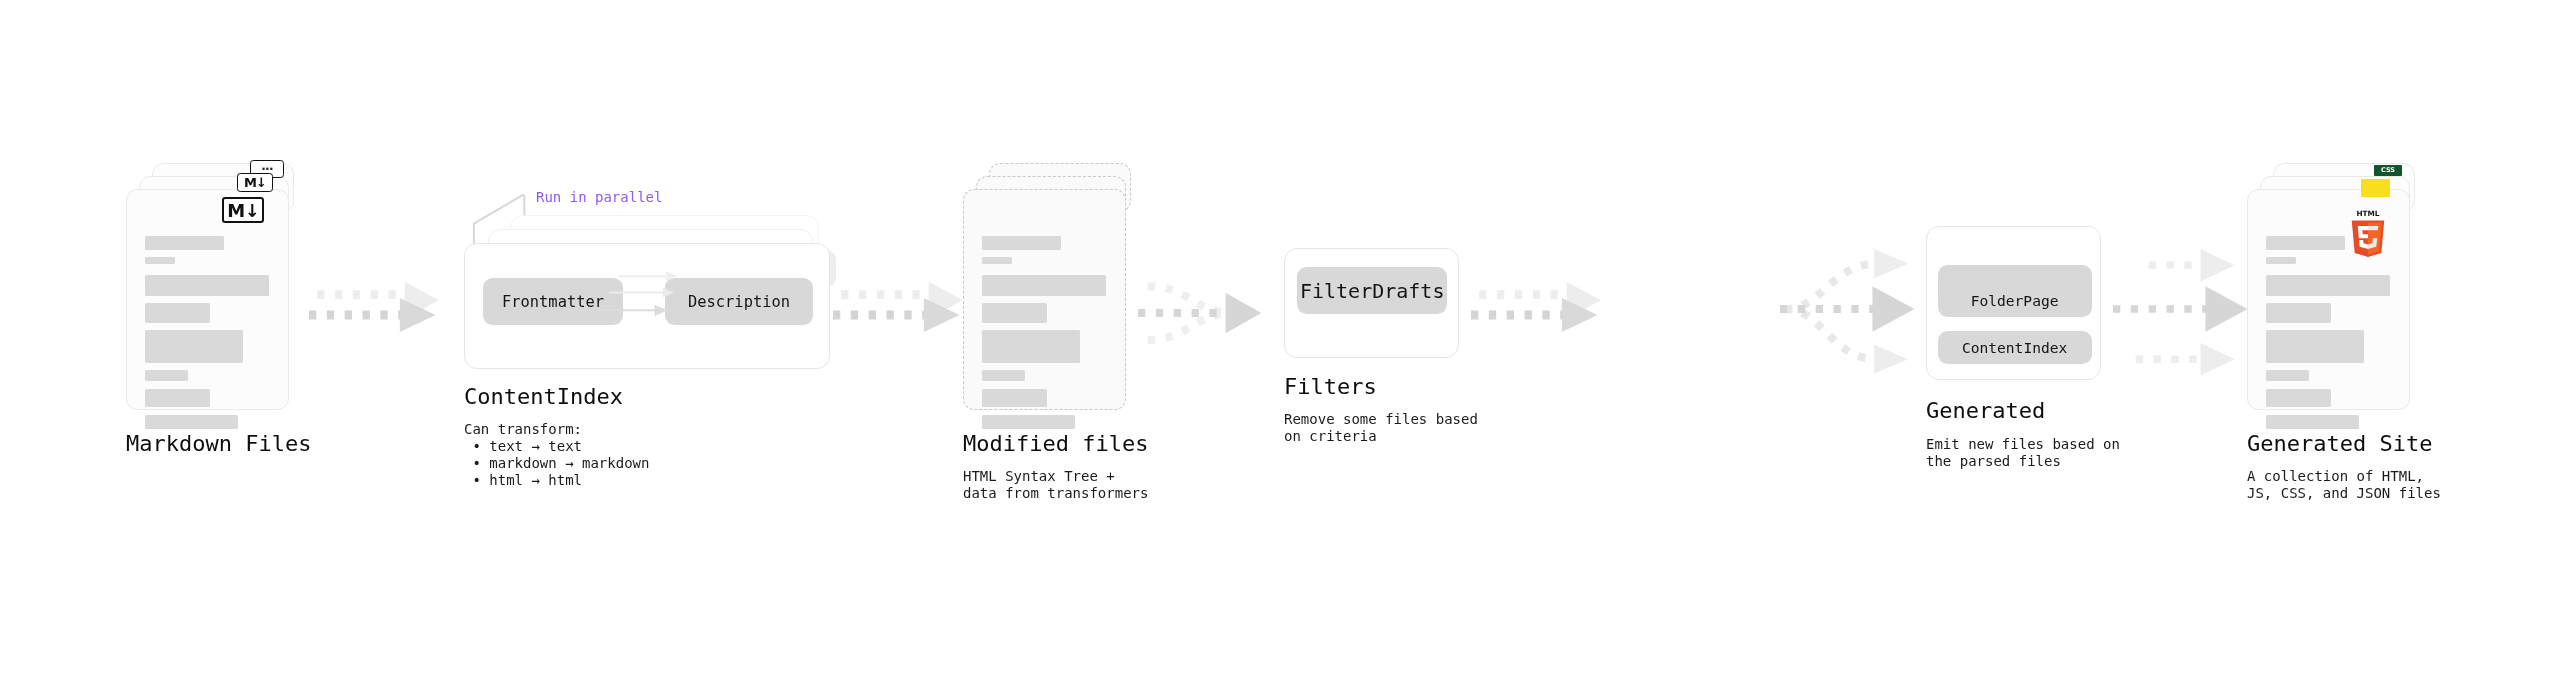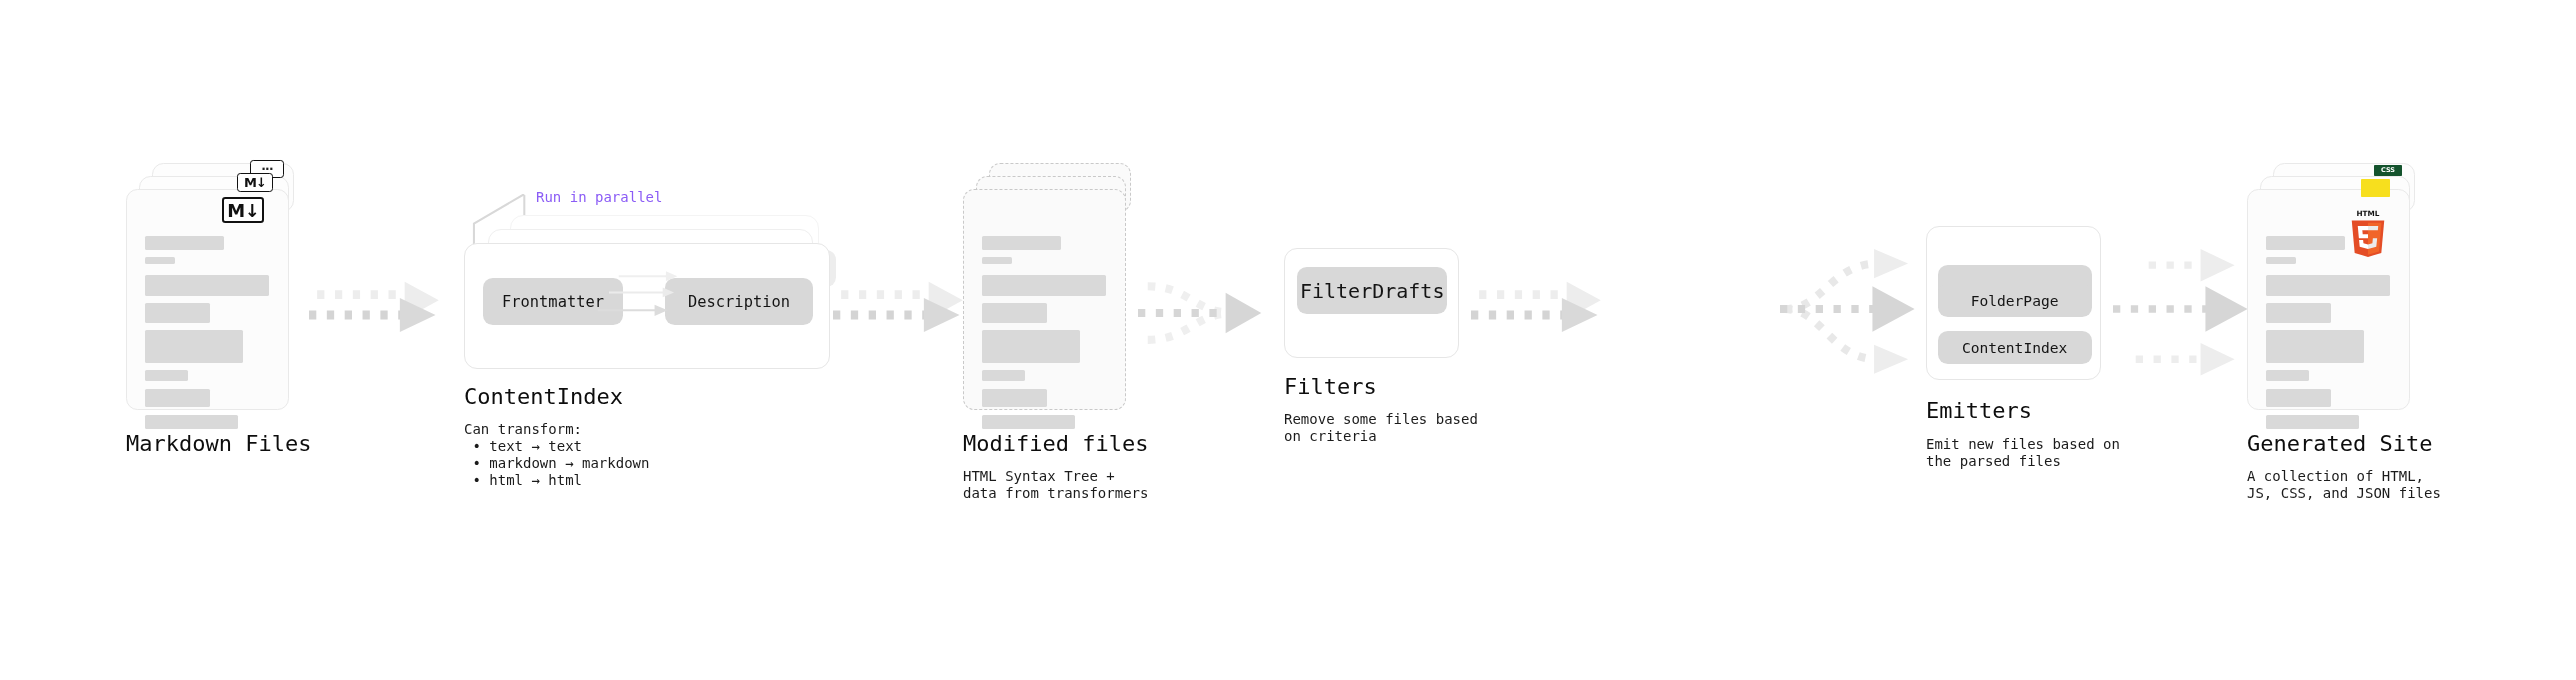--- a/index.html
+++ b/index.html
@@ -248,21 +248,21 @@
     <polygon points="116,134 158,152 116,170" fill="#ededed"></polygon>
     <polygon points="114,62 166,90 114,118" fill="#d6d6d6"></polygon>
   </svg>
 
   <div class="node" style="left:1926px; top:226px;">
     <div class="groupbox" style="left:0px;top:0px;width:175px;height:154px;">
       <div class="pill" style="left:10.6px;top:9.8px;width:154px;height:49px;font-size:14.6px;margin-top:28px;">ContentPage</div>
       <div class="pill" style="left:10.6px;top:57px;width:154px;height:32.5px;font-size:14.6px;">FolderPage</div>
       <div class="pill" style="left:10.6px;top:104px;width:154px;height:32.5px;font-size:14.6px;">ContentIndex</div>
     </div>
-    <div class="title" style="left:0px;top:172px;">Emitters</div>
+    <div class="title" style="left:0px;top:172px;">Generated</div>
     <div class="desc" style="left:0px;top:210px;">Emit new files based on
 the parsed files</div>
   </div>
 
   <svg style="left:2113px; top:236px; width:150px; height:146px;" viewBox="0 0 185 180" width="150" height="146">
     <g fill="none" stroke-width="9" stroke-dasharray="9 13">
       <path d="M44,36 L112,36" stroke="#ededed"></path>
       <path d="M28,152 L112,152" stroke="#ededed"></path>
       <path d="M0,90 L122,90" stroke="#d6d6d6"></path>
     </g>

